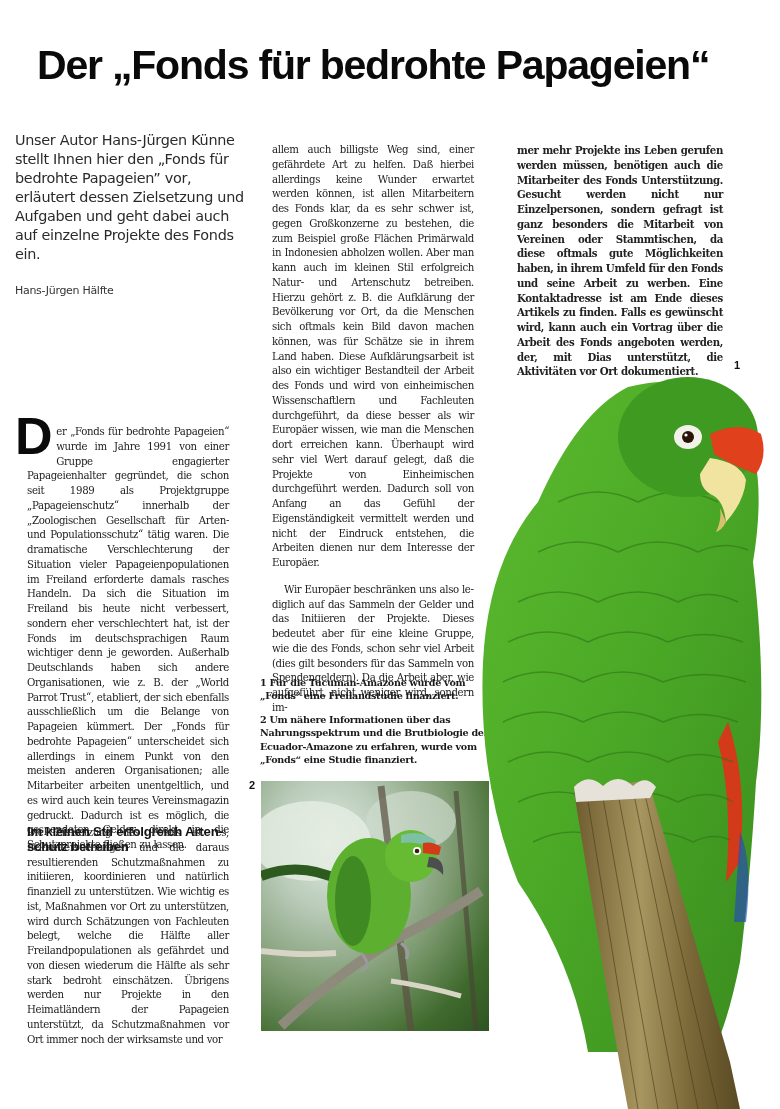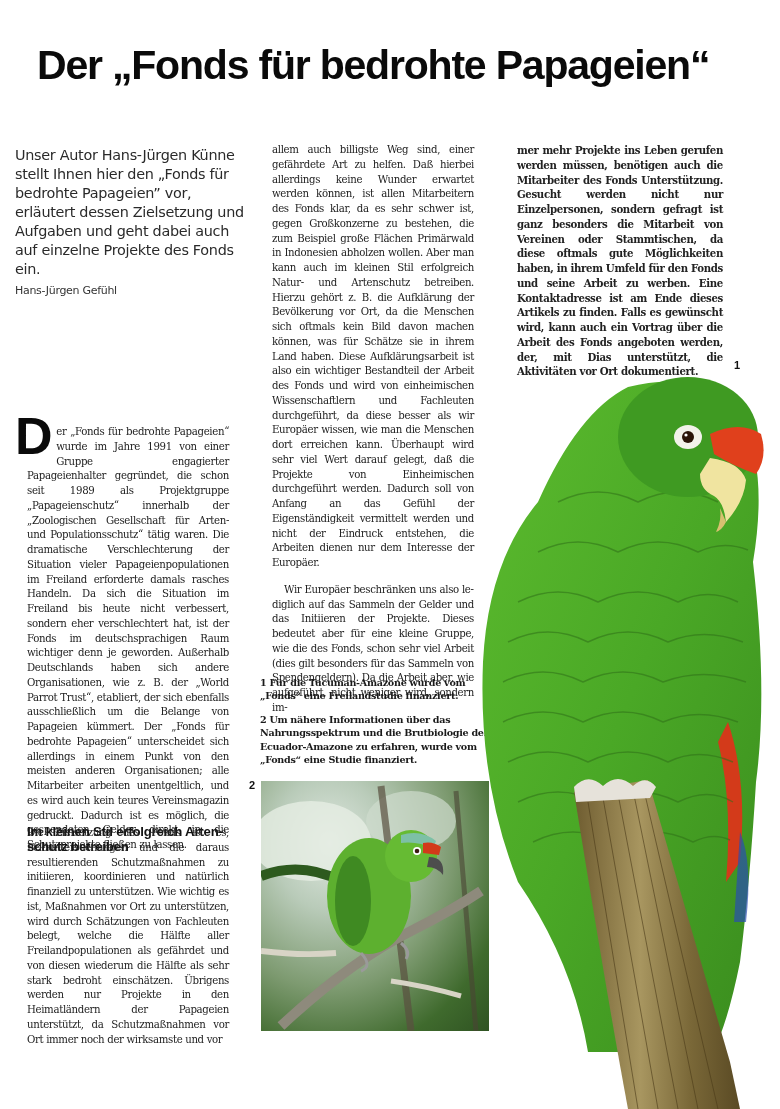--- a/index.html
+++ b/index.html
@@ -3,21 +3,21 @@
 <meta charset="utf-8">
 <style>
   html, body { margin:0; padding:0; background:#ffffff; }
   body { width:780px; height:1109px; position:relative; overflow:hidden; color:#1c1c1c; }
   .title {
     position:absolute; left:37px; top:42px; margin:0;
     font-family:"Liberation Sans", sans-serif; font-weight:bold;
     font-size:41px; letter-spacing:-1.2px; color:#0a0a0a; white-space:nowrap;
   }
   .intro {
-    position:absolute; left:15px; top:146px; width:232px; margin:0;
+    position:absolute; left:15px; top:131px; width:232px; margin:0;
     font-family:"DejaVu Sans", sans-serif; font-size:14.4px; line-height:19px;
     color:#2a2a2a; letter-spacing:-0.3px;
   }
   .byline {
     position:absolute; left:15px; top:284px;
     font-family:"DejaVu Sans", sans-serif; font-size:11px; color:#333; letter-spacing:-0.3px;
   }
   .col {
     position:absolute; width:226px;
     font-family:"DejaVu Serif", serif; font-size:10.2px; line-height:14.75px;
@@ -49,21 +49,21 @@
     background: radial-gradient(ellipse at 30% 25%, #dfe8e0 0%, #b9cbb9 25%, #7d9a70 55%, #3f6a2d 80%, #2f5322 100%);
   }
   .photo1 { position:absolute; left:478px; top:362px; width:302px; height:747px; }
 </style>
 </head>
 <body>
 
 <h1 class="title">Der „Fonds für bedrohte Papageien“</h1>
 
 <p class="intro">Unser Autor Hans-Jürgen Künne stellt Ihnen hier den „Fonds für bedrohte Papageien” vor, erläutert dessen Zielsetzung und Aufgaben und geht dabei auch auf einzelne Projekte des Fonds ein.</p>
-<div class="byline">Hans-Jürgen Gefühl</div>
+<div class="byline">Hans-Jürgen Hälfte</div>
 
 <div class="col" style="left:15px; top:413px;">
   <span class="dropcap">D</span>
   <p>er „Fonds für bedrohte Papageien“ wurde im Jahre 1991 von einer Gruppe engagierter Papageienhalter gegründet, die schon seit 1989 als Projekt­gruppe „Papageienschutz“ innerhalb der „Zoologischen Gesellschaft für Arten- und Populationsschutz“ tätig waren. Die drama­tische Verschlechterung der Situation vieler Papageienpopulationen im Freiland erfor­derte damals rasches Handeln. Da sich die Situation im Freiland bis heute nicht ver­bessert, sondern eher verschlechtert hat, ist der Fonds im deutschsprachigen Raum wichtiger denn je geworden. Außerhalb Deutschlands haben sich andere Organisa­tionen, wie z. B. der „World Parrot Trust“, etabliert, der sich ebenfalls ausschließlich um die Belange von Papageien kümmert. Der „Fonds für bedrohte Papageien“ unter­scheidet sich allerdings in einem Punkt von den meisten anderen Organisationen; alle Mitarbeiter arbeiten unentgeltlich, und es wird auch kein teures Vereinsmagazin ge­druckt. Dadurch ist es möglich, die gespen­deten Gelder direkt in die Schutzprojekte fließen zu lassen.</p>
 </div>
 
 <h2 class="subhead">Im kleinen Stil erfolgreich Arten­schutz betreiben</h2>
 
 <div class="col" style="left:15px; top:814px;">
   <p>Die Zielsetzung des Fonds ist es, Feldunter­suchungen und die daraus resultierenden Schutzmaßnahmen zu initiieren, koordinie­ren und natürlich finanziell zu unterstützen. Wie wichtig es ist, Maßnahmen vor Ort zu unterstützen, wird durch Schätzungen von Fachleuten belegt, welche die Hälfte aller Freilandpopulationen als gefährdet und von diesen wiederum die Hälfte als sehr stark bedroht einschätzen. Übrigens werden nur Projekte in den Heimatländern der Papa­geien unterstützt, da Schutzmaßnahmen vor Ort immer noch der wirksamste und vor</p>

